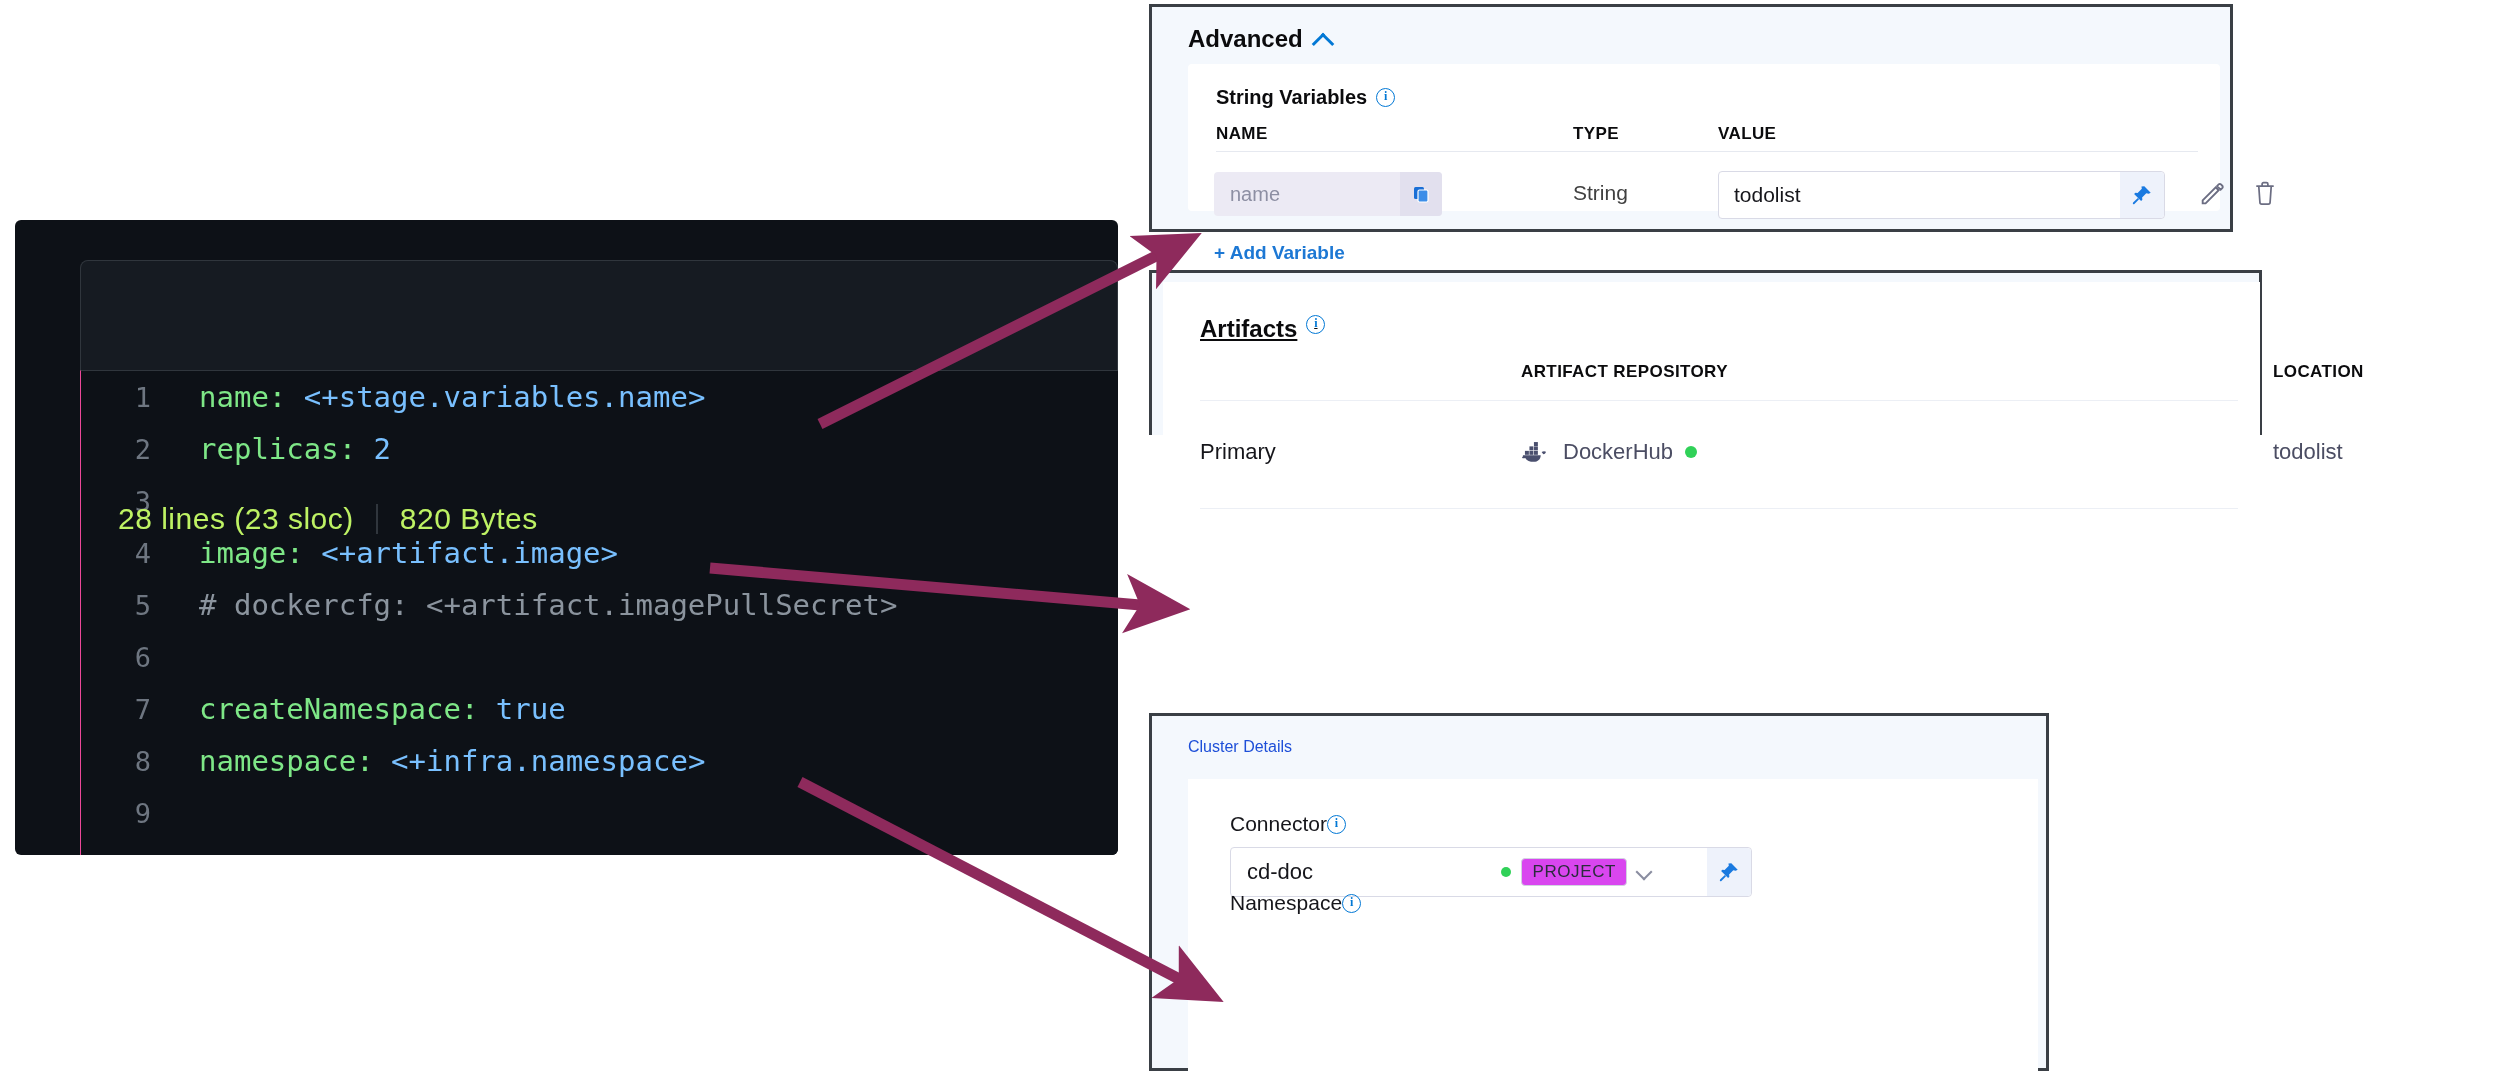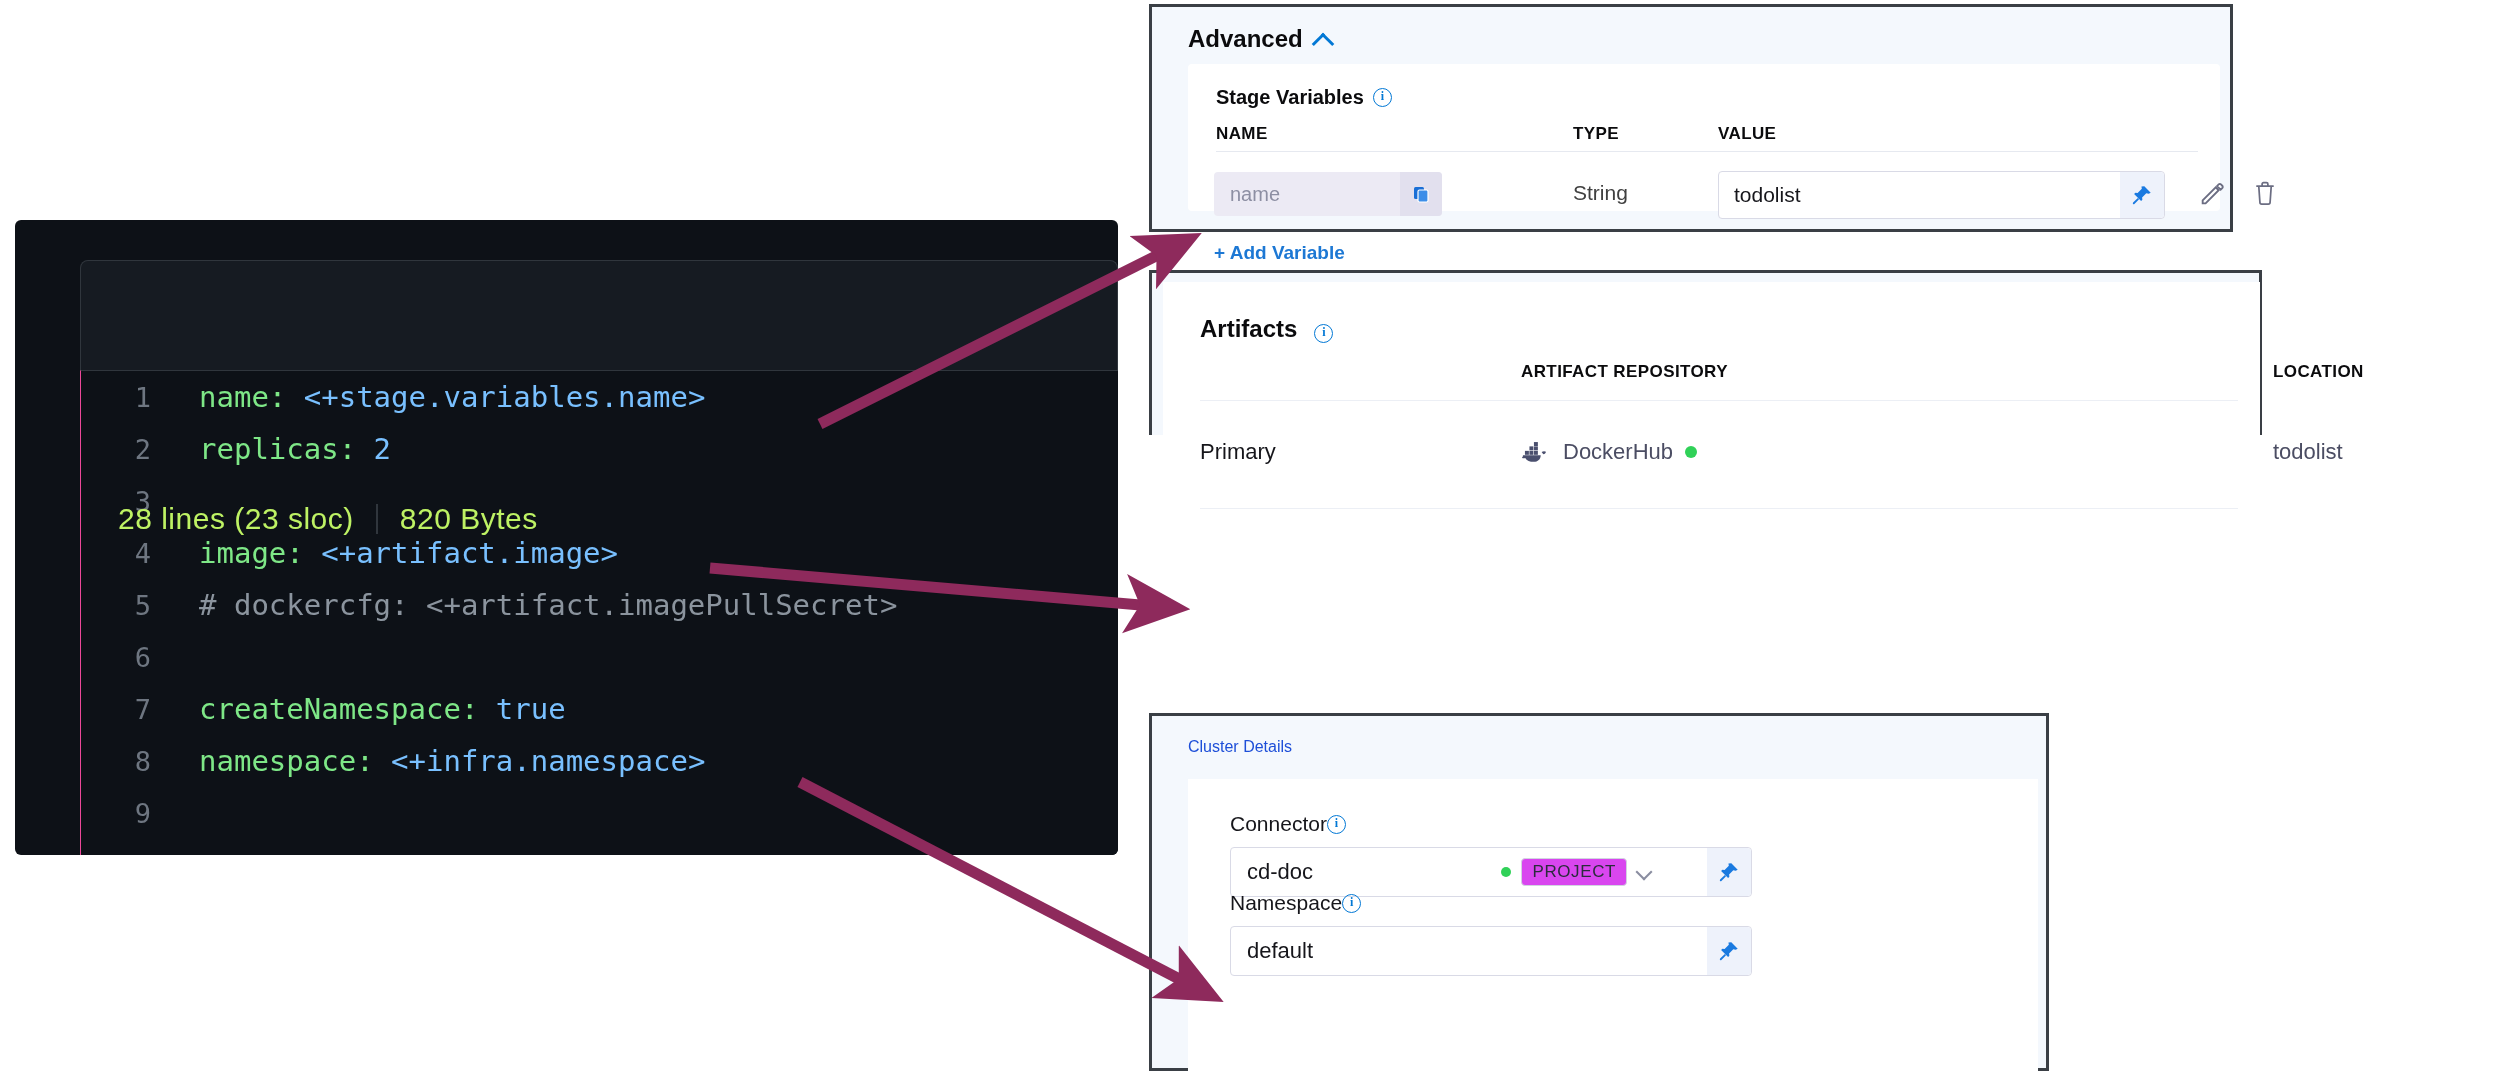--- a/index.html
+++ b/index.html
@@ -114,21 +114,21 @@
     color:#1d78d4;
   }
 
   
   #artifacts-card{
     position:absolute; left:11px; top:9px; right:-1px; bottom:-4px;
     background:#ffffff;
   }
   #artifacts-title{
     position:absolute; left:37px; top:33px; font-size:24px; font-weight:bold;
-    color:#0b0b0d; display:flex; align-items:flex-end; gap:17px;
+    color:#0b0b0d; display:flex; align-items:flex-start; gap:9px;text-decoration:underline;
   }
   #art-head-repo{ left:358px; top:80px; }
   #art-head-loc{ left:1110px; top:80px; }
   #art-divider-top{
     position:absolute; left:37px; right:22px; top:118px; height:1px; background:#eceff5;
   }
   #art-divider-bot{
     position:absolute; left:37px; right:22px; top:226px; height:1px; background:#eceff5;
   }
   #art-primary{ position:absolute; left:37px; top:157px; font-size:22px; color:#16161b; }
@@ -199,21 +199,21 @@
   <div id="code-meta"><span>28 lines (23 sloc)</span><span class="sep"></span><span>820 Bytes</span></div>
 </div>
 
 <div class="panel" id="panel-advanced">
   <div id="advanced-title">
     <span>Advanced</span>
     <span class="chev"></span>
   </div>
   <div id="advanced-card">
     <div id="stage-vars-title">
-      <span>Stage Variables</span>
+      <span>String Variables</span>
       <span class="info-i">i</span>
     </div>
     <div class="col-head" style="left:28px;top:60px;">NAME</div>
     <div class="col-head" style="left:385px;top:60px;">TYPE</div>
     <div class="col-head" style="left:530px;top:60px;">VALUE</div>
     <div id="vars-divider"></div>
 
     <div id="var-name-input">
       <span id="var-name-placeholder">name</span>
       <span id="var-name-copybtn">
@@ -302,29 +302,20 @@
           <path d="M14.5 2.5l7 7-2.2 1.1-2.6-.4-4.6 4.6.3 2.4-1.4 1.4-7.6-7.6 1.4-1.4 2.4.3 4.6-4.6-.4-2.6z" fill="#1a7ae0"></path>
           <path d="M7.6 16.4L3 21" stroke="#1a7ae0" stroke-width="2" stroke-linecap="round"></path>
         </svg>
       </span>
     </div>
 
     <div class="fld-label" id="namespace-label">
       <span>Namespace</span>
       <span class="info-i">i</span>
     </div>
-    <div id="namespace-box">
-      <span id="namespace-value">default</span>
-      <span class="pinbtn">
-        <svg width="22" height="22" viewBox="0 0 24 24">
-          <path d="M14.5 2.5l7 7-2.2 1.1-2.6-.4-4.6 4.6.3 2.4-1.4 1.4-7.6-7.6 1.4-1.4 2.4.3 4.6-4.6-.4-2.6z" fill="#1a7ae0"></path>
-          <path d="M7.6 16.4L3 21" stroke="#1a7ae0" stroke-width="2" stroke-linecap="round"></path>
-        </svg>
-      </span>
-    </div>
   </div>
 </div>
 
 <svg id="arrows" viewBox="0 0 2501 1084">
   <defs>
     <marker id="ah" markerWidth="6" markerHeight="6" refX="4.6" refY="3" orient="auto" markerUnits="strokeWidth">
       <path d="M0,0.3 L6,3 L0,5.7 L1.4,3 Z" fill="#8e2a5c"></path>
     </marker>
   </defs>
   <line x1="820" y1="424" x2="1188" y2="240" stroke="#8e2a5c" stroke-width="11" marker-end="url(#ah)"></line>

